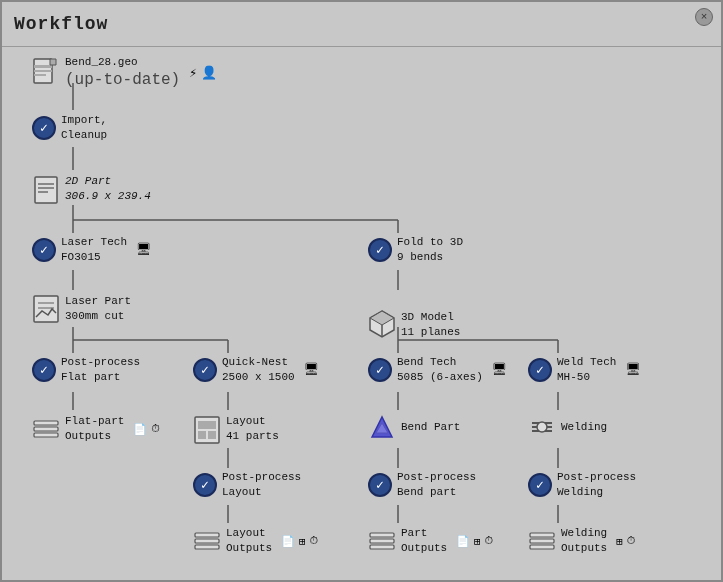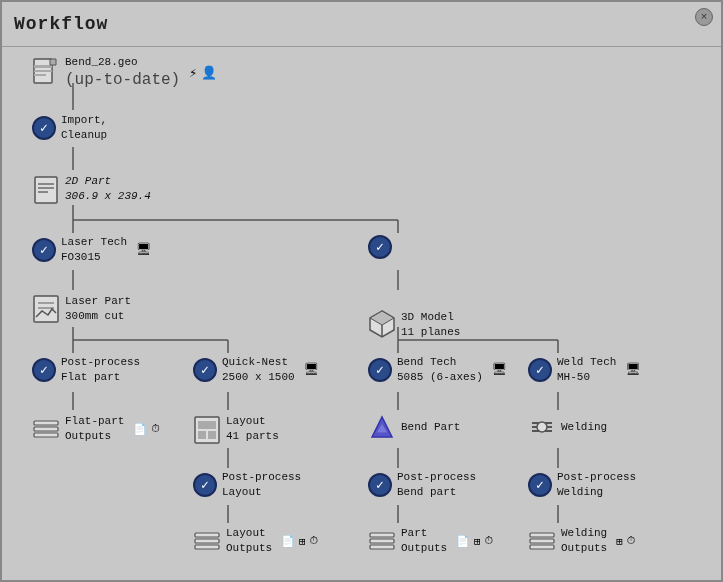--- a/index.html
+++ b/index.html
@@ -212,20 +212,24 @@
         <div class="ni-check">✓</div>
         <div class="wf-label">
           <div>Laser Tech</div>
           <div>FO3015</div>
         </div>
         <span style="font-size:12px; margin-left:4px;">🖥</span>
       </div>
 
       <div class="wf-node" style="left:350px; top:180px;">
         <div class="ni-check">✓</div>
+        <div class="wf-label">
+          <div>Fold to 3D</div>
+          <div>9 bends</div>
+        </div>
       </div>
 
       <div class="wf-node" style="left:14px; top:238px;">
         <div class="ni-doc">
           <svg viewBox="0 0 28 32" fill="none">
             <rect x="2" y="3" width="24" height="26" rx="1" fill="#ddd" stroke="#555" stroke-width="1.5"></rect>
             <line x1="6" y1="10" x2="22" y2="10" stroke="#888" stroke-width="1.5"></line>
             <line x1="6" y1="15" x2="22" y2="15" stroke="#888" stroke-width="1.5"></line>
             <path d="M4 24 L10 18 L16 22 L20 16 L24 20" stroke="#555" stroke-width="1.5" fill="none"></path>
           </svg>

